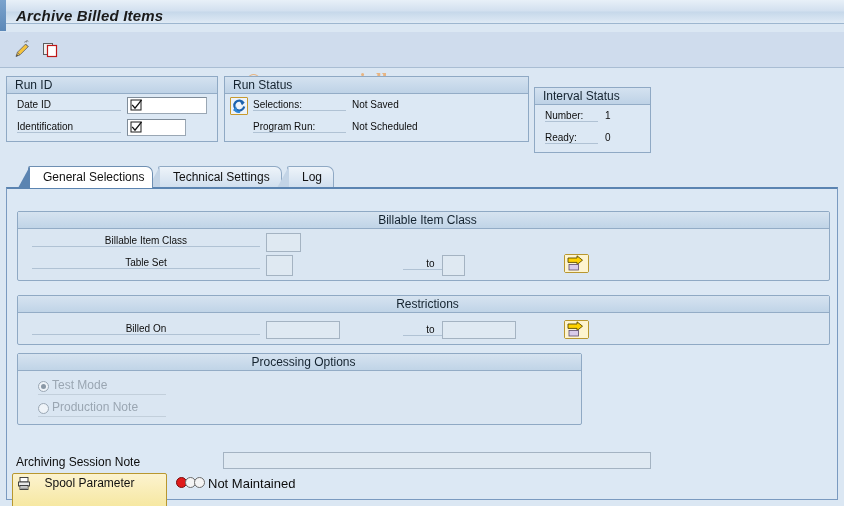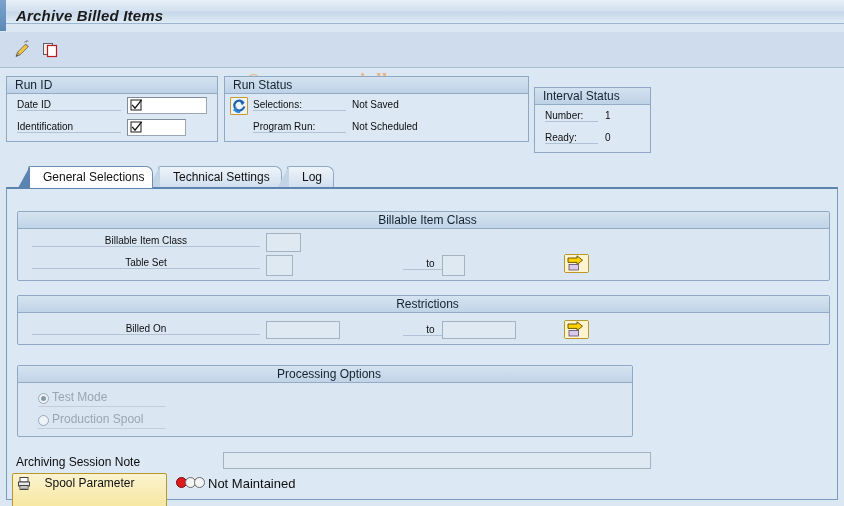--- a/index.html
+++ b/index.html
@@ -226,21 +226,21 @@
     color: #14232f;
     background: linear-gradient(to bottom, #d6e3f0 0%, #c0d4e7 100%);
     border-bottom: 1px solid #93acc6;
     box-sizing: border-box;
     white-space: nowrap;
   }
   .sect > .sect-body { position: relative; }
 
   #sect-bic   { left: 10px; top: 22px;  width: 813px; height: 70px; }
   #sect-restr { left: 10px; top: 106px; width: 813px; height: 50px; }
-  #sect-proc  { left: 10px; top: 176px; width: 616px; height: 72px; }
+  #sect-proc  { left: 10px; top: 164px; width: 565px; height: 72px; }
 
   
   .msel-btn {
     position: absolute;
     width: 25px; height: 19px;
     box-sizing: border-box;
     border: 1px solid #b8972f;
     background: linear-gradient(to bottom, #fdf6d8, #f6e9ab);
     border-radius: 2px;
     cursor: pointer;
@@ -474,21 +474,21 @@
     <div class="sect" id="sect-proc">
       <div class="sect-hd">Processing Options</div>
       <div class="sect-body">
         <span class="radio-row" style="left:20px; top:8px;">
           <span class="radio-dot on"></span>
           <span class="radio-lbl">Test Mode</span>
           <span class="radio-underline" style="width:128px;"></span>
         </span>
         <span class="radio-row" style="left:20px; top:30px;">
           <span class="radio-dot"></span>
-          <span class="radio-lbl">Production Spool</span>
+          <span class="radio-lbl">Production Note</span>
           <span class="radio-underline" style="width:128px;"></span>
         </span>
       </div>
     </div>
 
   </div>
 
   <span class="note-label">Archiving Session Note</span>
   <input id="note-input" type="text" placeholder="" style="">
 

